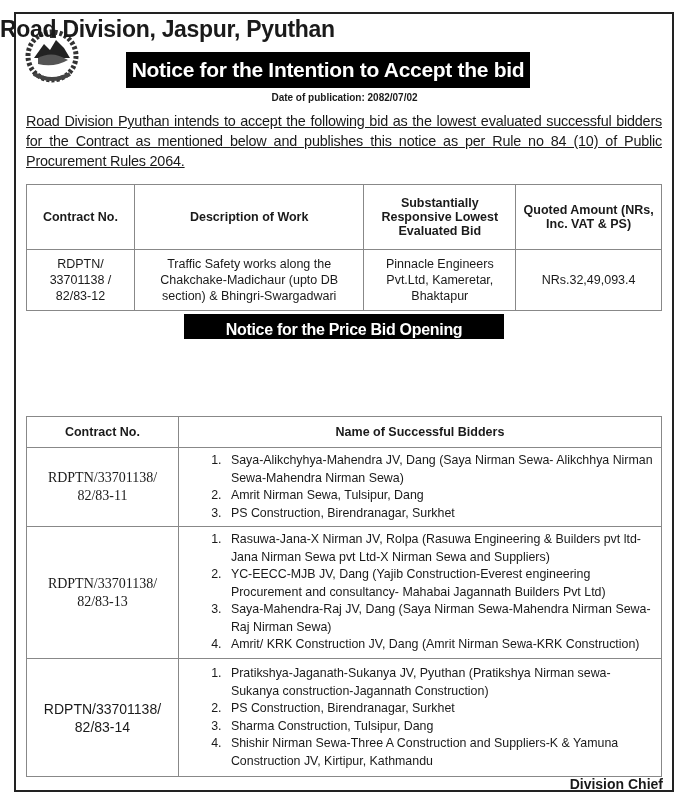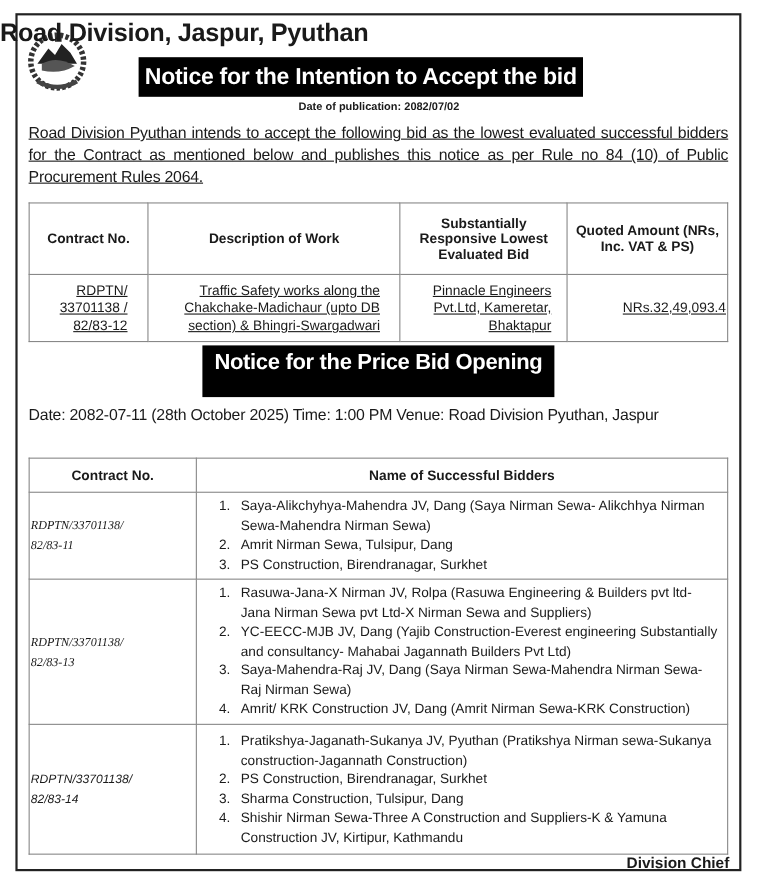--- a/index.html
+++ b/index.html
@@ -16,28 +16,28 @@
   .pubdate { position:absolute; left:0; right:0; top:92px; text-align:center;
              font-size:10px; font-weight:bold; }
   .para { position:absolute; left:26px; width:636px; font-size:14.4px; line-height:20px;
           text-align:justify; letter-spacing:-0.2px; }
   .p1 { top:111px;text-decoration:underline; }
   table { border-collapse:collapse; position:absolute; font-size:12.5px; }
   td, th { border:1px solid #888; vertical-align:middle; }
   th { font-weight:bold; text-align:center; }
   .t1 { left:26px; top:184px; width:636px; }
   .t1 th { height:62px; }
-  .t1 td { height:58px; text-align:right; line-height:16px;text-decoration:underline; }
-  .bar2 { left:184px; top:314px; width:320px; height:47px; line-height:31px; font-size:20px; }
+  .t1 td { height:58px; text-align:center; line-height:16px; }
+  .bar2 { left:184px; top:314px; width:320px; height:25px; line-height:31px; font-size:16px; }
   .p2 { top:348px; }
   .t2 { left:26px; top:416px; width:636px; }
   .t2 th { height:28px; }
-  .t2 td.cno { font-family:"Liberation Serif", serif; font-size:11px; line-height:18px;font-style:italic; }
+  .t2 td.cno { text-align:center; font-family:"Liberation Serif", serif; font-size:14px; line-height:18px; }
   .t2 td.cno.sans { font-family:"Liberation Sans", sans-serif; }
-  .t2 td.bidders { padding:4px 8px 4px 12px;margin-top:48px; }
+  .t2 td.bidders { padding:4px 8px 4px 24px;margin-top:48px; }
   ol { margin:0; padding-left:22px; font-size:12.4px; line-height:17.5px; }
   ol li { padding-left:6px; }
   .chief { position:absolute; right:26px; top:776px; font-size:14px; font-weight:bold; }
 </style>
 </head>
 <body>
 
 <div class="frame"></div>
 
 <svg class="emblem" viewBox="0 0 56 62">
@@ -74,21 +74,20 @@
     <td style="padding:0 14px;">Pinnacle Engineers Pvt.Ltd, Kameretar, Bhaktapur</td>
     <td>NRs.32,49,093.4</td>
   </tr>
 </tbody>
   </table>
 
 <div class="blackbar bar2">Notice for the Price Bid Opening</div>
 
 <div class="para p2">
   <br>
-  <span>Date: 2082-07-11 (28th October 2025) Time: 1:00 PM Venue: Road Division Pyuthan, Jaspur</span>
 </div>
 
 <table class="t2">
   <colgroup>
       <col style="width:152px">
       <col style="width:484px">
     </colgroup>
   <tbody>
       <tr>
     <th>Contract No.</th>
@@ -108,21 +107,21 @@
     </td>
   </tr>
   <tr style="height:132px;">
     <td class="cno">
       <span>RDPTN/33701138/</span><br>
       <span>82/83-13</span>
     </td>
     <td class="bidders">
       <ol>
         <li>Rasuwa-Jana-X Nirman JV, Rolpa (Rasuwa Engineering &amp; Builders pvt ltd-Jana Nirman Sewa pvt Ltd-X Nirman Sewa and Suppliers)</li>
-        <li>YC-EECC-MJB JV, Dang (Yajib Construction-Everest engineering Substantially and consultancy- Mahabai Jagannath Builders Pvt Ltd)</li>
+        <li>YC-EECC-MJB JV, Dang (Yajib Construction-Everest engineering Procurement and consultancy- Mahabai Jagannath Builders Pvt Ltd)</li>
         <li>Saya-Mahendra-Raj JV, Dang (Saya Nirman Sewa-Mahendra Nirman Sewa-Raj Nirman Sewa)</li>
         <li>Amrit/ KRK Construction JV, Dang (Amrit Nirman Sewa-KRK Construction)</li>
       </ol>
     </td>
   </tr>
   <tr style="height:118px;">
     <td class="cno sans">
       <span>RDPTN/33701138/</span><br>
       <span>82/83-14</span>
     </td>

